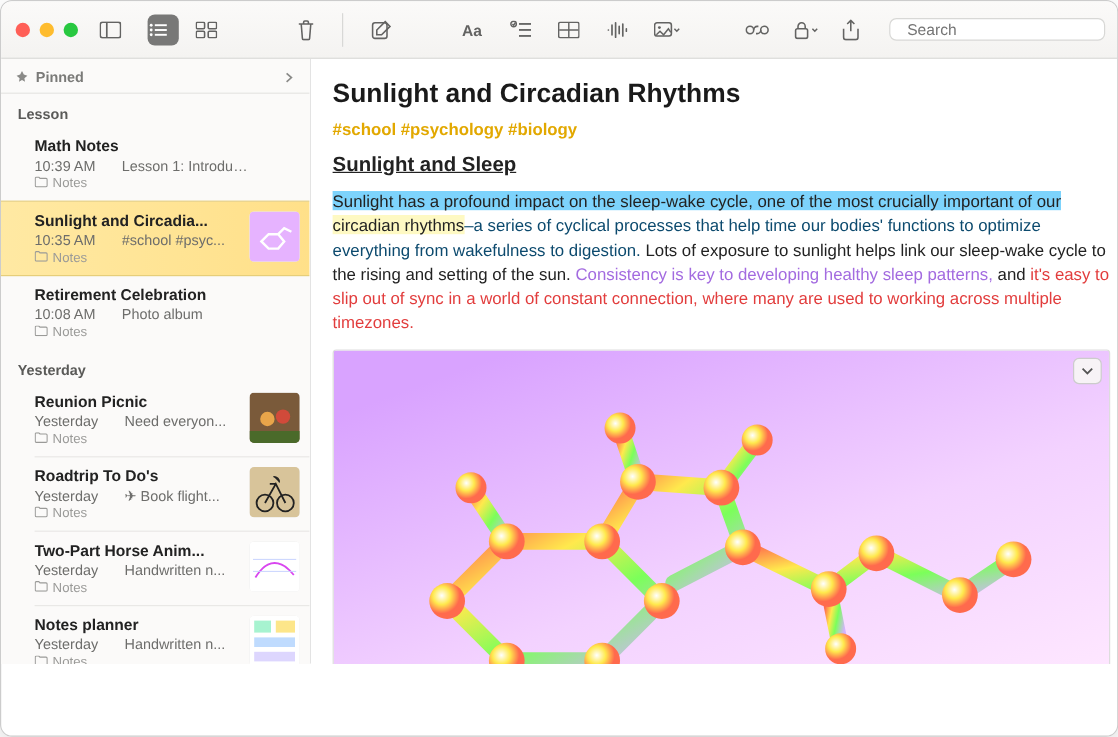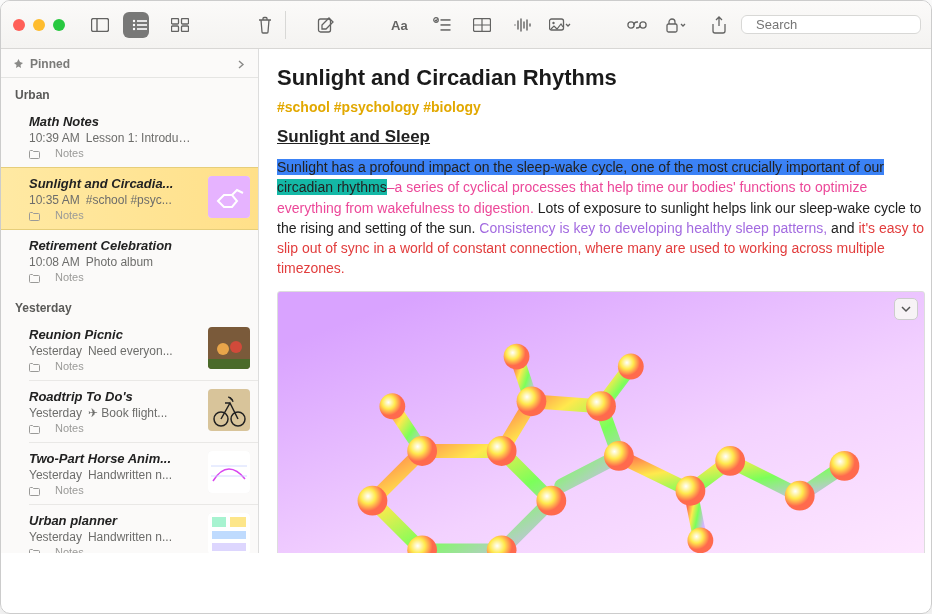--- a/index.html
+++ b/index.html
@@ -2,46 +2,46 @@
 <html><head>
 <meta charset="utf-8">
 <style>
 * { margin: 0; padding: 0; box-sizing: border-box; }
 body { font-family: -apple-system, BlinkMacSystemFont, "Segoe UI", Helvetica, Arial, sans-serif; width: 932px; height: 614px; overflow: hidden; background: #fff; border: 1px solid #ccc; border-radius: 10px; box-shadow: 0 10px 30px rgba(0,0,0,0.15); position: relative; }
 .titlebar { height: 48px; display: flex; align-items: center; background: linear-gradient(#fbfaf9,#f4f3f1); border-bottom: 1px solid #d8d7d5; }
 .traffic { display: flex; gap: 8px; padding: 0 12px; }
 .dot { width: 12px; height: 12px; border-radius: 50%; }
 .dot.red{background:#ff5f57;} .dot.yellow{background:#febc2e;} .dot.green{background:#28c840;}
 .tb-left { display: flex; align-items: center; gap: 14px; padding-left: 6px; }
-.tb-icon { width: 26px; height: 26px; display:flex; align-items:center; justify-content:flex-end; border-radius:6px; color:#636362; }
+.tb-icon { width: 26px; height: 26px; display:flex; align-items:center; justify-content:flex-start; border-radius:6px; color:#636362; }
 .tb-icon.active{ background:#787877; color:#fff; }
 .tb-right { display:flex; align-items:center; gap:14px; margin-left:auto; padding:0 10px; }
 .search { display:flex; align-items:center; gap:6px; background:#fff; border:1px solid #d8d8d6; border-radius:6px; padding:1px 8px; width:180px; color:#9b9b99; font-size:13px; }
 .search input { border:none; outline:none; flex:1; font-size:13px; background:transparent; }
 .divider-v { width:1px; height:28px; background:#d8d8d6; }
 .main { display:flex; height:504px; }
 .sidebar { width:258px; background:#fbfaf9; border-right:1px solid #ddd; overflow-y:auto; }
 .pin-row { display:flex; align-items:center; gap:6px; padding:8px 12px 6px 12px; color:#7a7a78; font-size:12px; font-weight:600; border-bottom:1px solid #e5e5e3; }
 .section-h { padding:10px 14px 4px 14px; color:#5a5a58; font-size:12px; font-weight:700; }
 .note-row { padding:8px 10px 8px 28px; position:relative; cursor:pointer; }
 .note-row.sel { background:linear-gradient(90deg,#ffe9a3,#ffe089); border-top:1px solid #e6ce7a; border-bottom:1px solid #e6ce7a; }
-.note-title { font-size:13px; font-weight:700; color:#222; white-space:nowrap; overflow:hidden; text-overflow:ellipsis; max-width:150px;font-style:italic; }
-.note-meta { font-size:12px; color:#6d6d6b; display:flex; gap:6px; margin-top:2px; }
+.note-title { font-size:13px; font-weight:700; color:#222; white-space:nowrap; overflow:hidden; text-overflow:ellipsis; max-width:150px; }
+.note-meta { font-size:12px; color:#6d6d6b; display:flex; gap:22px; margin-top:2px; }
 .note-meta .prev{ white-space:nowrap; overflow:hidden; text-overflow:ellipsis; max-width:110px; }
-.folder-line { font-size:11px; color:#9a9a98; display:flex; align-items:flex-end; gap:15px; margin-top:2px; }
+.folder-line { font-size:11px; color:#9a9a98; display:flex; align-items:flex-start; gap:4px; margin-top:2px; }
 .thumb { position:absolute; right:8px; top:8px; width:42px; height:42px; border-radius:4px; background:#eee; overflow:hidden; display:flex; align-items:center; justify-content:center; }
 .sep-row { height:1px; background:#e9e8e6; margin:0 0 0 28px; }
 .editor { flex:1; padding:14px 6px 16px 18px; overflow:auto; }
 .doc-title { font-size:22px; font-weight:800; color:#1a1a1a; margin:2px 0 8px 0; }
 .tags { font-size:14px; color:#e2a800; font-weight:600; margin-bottom:12px; }
 .h2 { font-size:17px; font-weight:800; color:#222; margin-bottom:10px;text-decoration:underline; }
 .body-text { font-size:14px; line-height:1.45; color:#222; }
-.hl-purple{ background:#3b82f6; }
-.hl-blue{ background:#14b8a6; }
-.hl-orange{ color:#ec4899; }
+.hl-purple{ background:#7dd3fc; }
+.hl-blue{ background:#fef9c3; }
+.hl-orange{ color:#0c4a6e; }
 .hl-violet{ color:#a36be0; }
 .hl-red{ color:#e23d3d; }
 .image-frame { margin-top:12px; border:1px solid #ddd; border-radius:3px; height:316px; position:relative; background:linear-gradient(160deg,#d9a3ff 10%,#f3d2ff 55%,#ffe9ff 95%); overflow:hidden; }
 .img-menu { position:absolute; top:6px; right:6px; width:24px; height:22px; background:#f7f7f5e8; border:1px solid #ccc; border-radius:5px; display:flex; align-items:center; justify-content:center; color:#555; }
 svg { display:block; }
 .thumb svg { width:100%; height:100%; }
 </style>
 </head>
 <body>
 
@@ -161,21 +161,21 @@
     <div class="pin-row">
       <svg width="11" height="11" viewBox="0 0 11 11">
           <path d="M5.5 0l1.5 3 3 1-2.5 2 .5 3-2.5-1.5L3 9l.5-3L1 4l3-1z" fill="#8a8a88"></path>
         </svg>
       <span>Pinned</span>
       <svg width="9" height="9" viewBox="0 0 9 9" style="margin-left:auto">
           <path d="M2 1l4 3.5L2 8" fill="none" stroke="#8a8a88" stroke-width="1.4"></path>
         </svg>
     </div>
     <div id="sections">
-        <div class="section-h">Urban</div>
+        <div class="section-h">Lesson</div>
         <div class="note-row">
           <div class="note-title">Math Notes</div>
           <div class="note-meta">
             <span>10:39 AM</span>
             <span class="prev">Lesson 1: Introduction to...</span>
           </div>
           <div class="folder-line">
             <svg width="11" height="9" viewBox="0 0 11 9">
               <path d="M0.5 1.5A1 1 0 011.5.5h2l1 1h5a1 1 0 011 1v5a1 1 0 01-1 1h-8a1 1 0 01-1-1z" fill="none" stroke="#9a9a98"></path>
             </svg>
@@ -278,21 +278,21 @@
           <div class="thumb">
             <svg viewBox="0 0 42 42">
               <rect width="42" height="42" fill="#fff"></rect>
               <path d="M5 30c5-8 10-12 16-12s12 5 16 10" stroke="#d946ef" stroke-width="1.5" fill="none"></path>
               <path d="M3 15h36M3 25h36" stroke="#c7d2fe" stroke-width="0.8"></path>
             </svg>
           </div>
         </div>
         <div class="sep-row"></div>
         <div class="note-row">
-          <div class="note-title">Urban planner</div>
+          <div class="note-title">Notes planner</div>
           <div class="note-meta">
             <span>Yesterday</span>
             <span class="prev">Handwritten n...</span>
           </div>
           <div class="folder-line">
             <svg width="11" height="9" viewBox="0 0 11 9">
               <path d="M0.5 1.5A1 1 0 011.5.5h2l1 1h5a1 1 0 011 1v5a1 1 0 01-1 1h-8a1 1 0 01-1-1z" fill="none" stroke="#9a9a98"></path>
             </svg>
             <span>Notes</span>
           </div>

